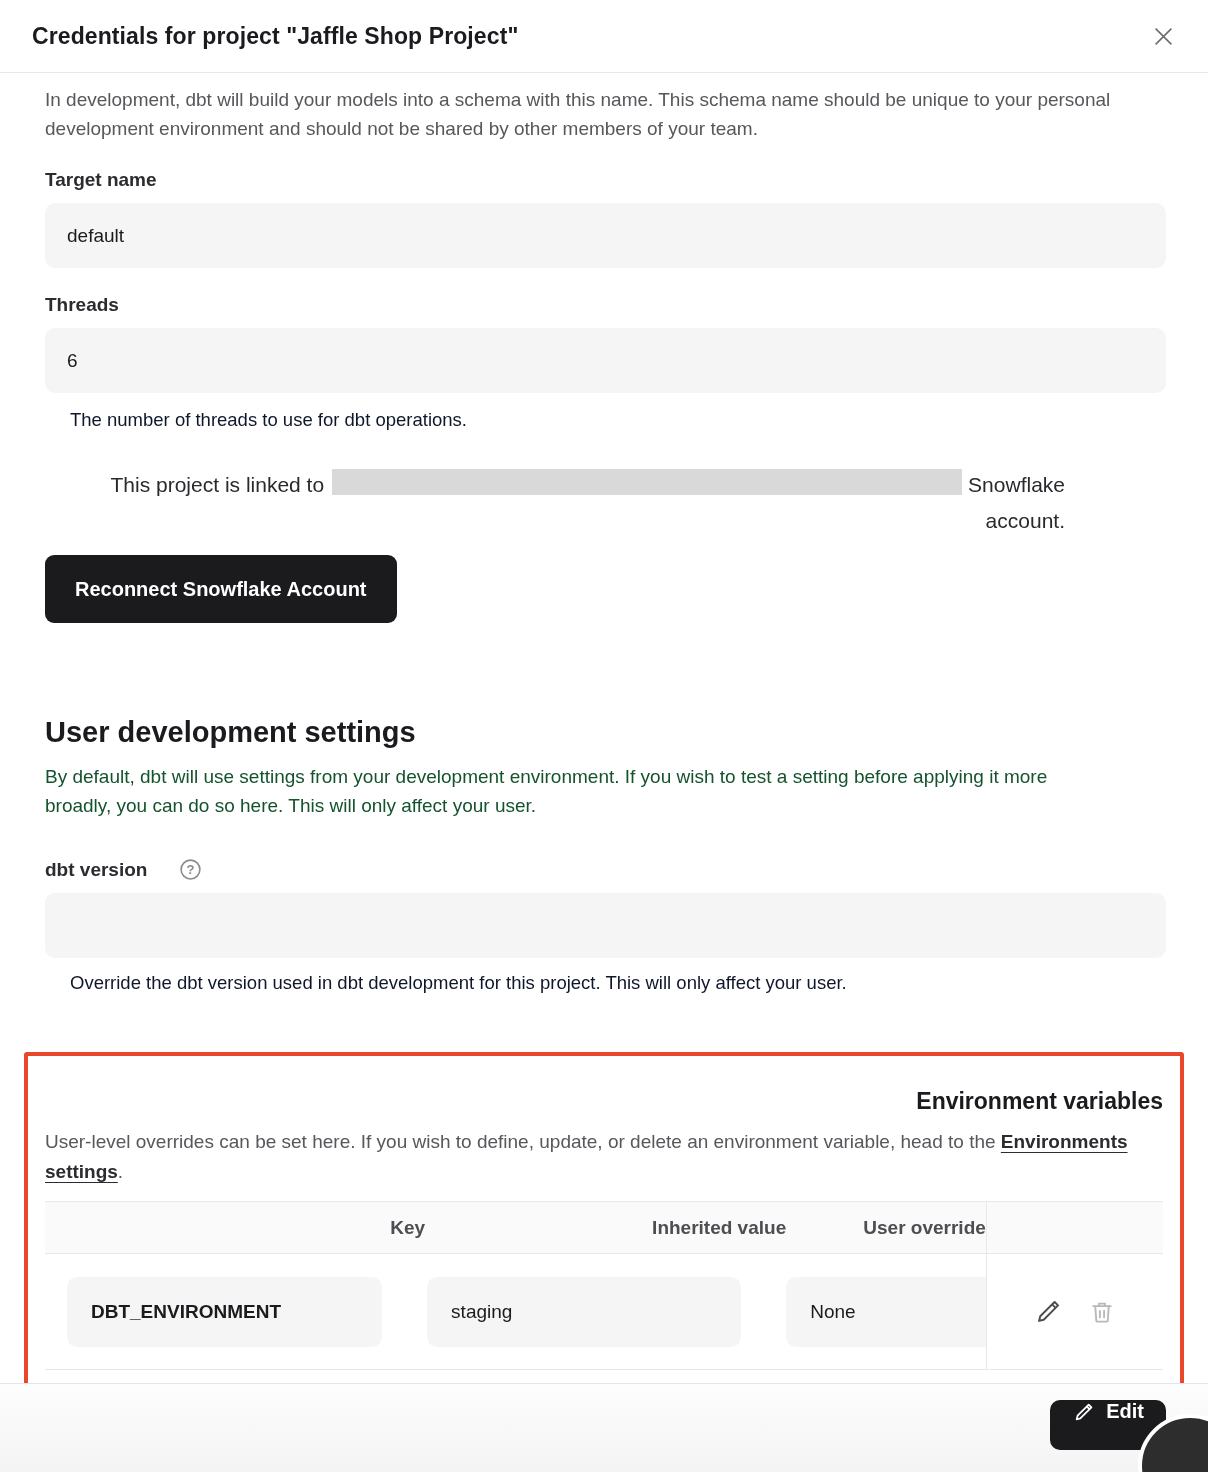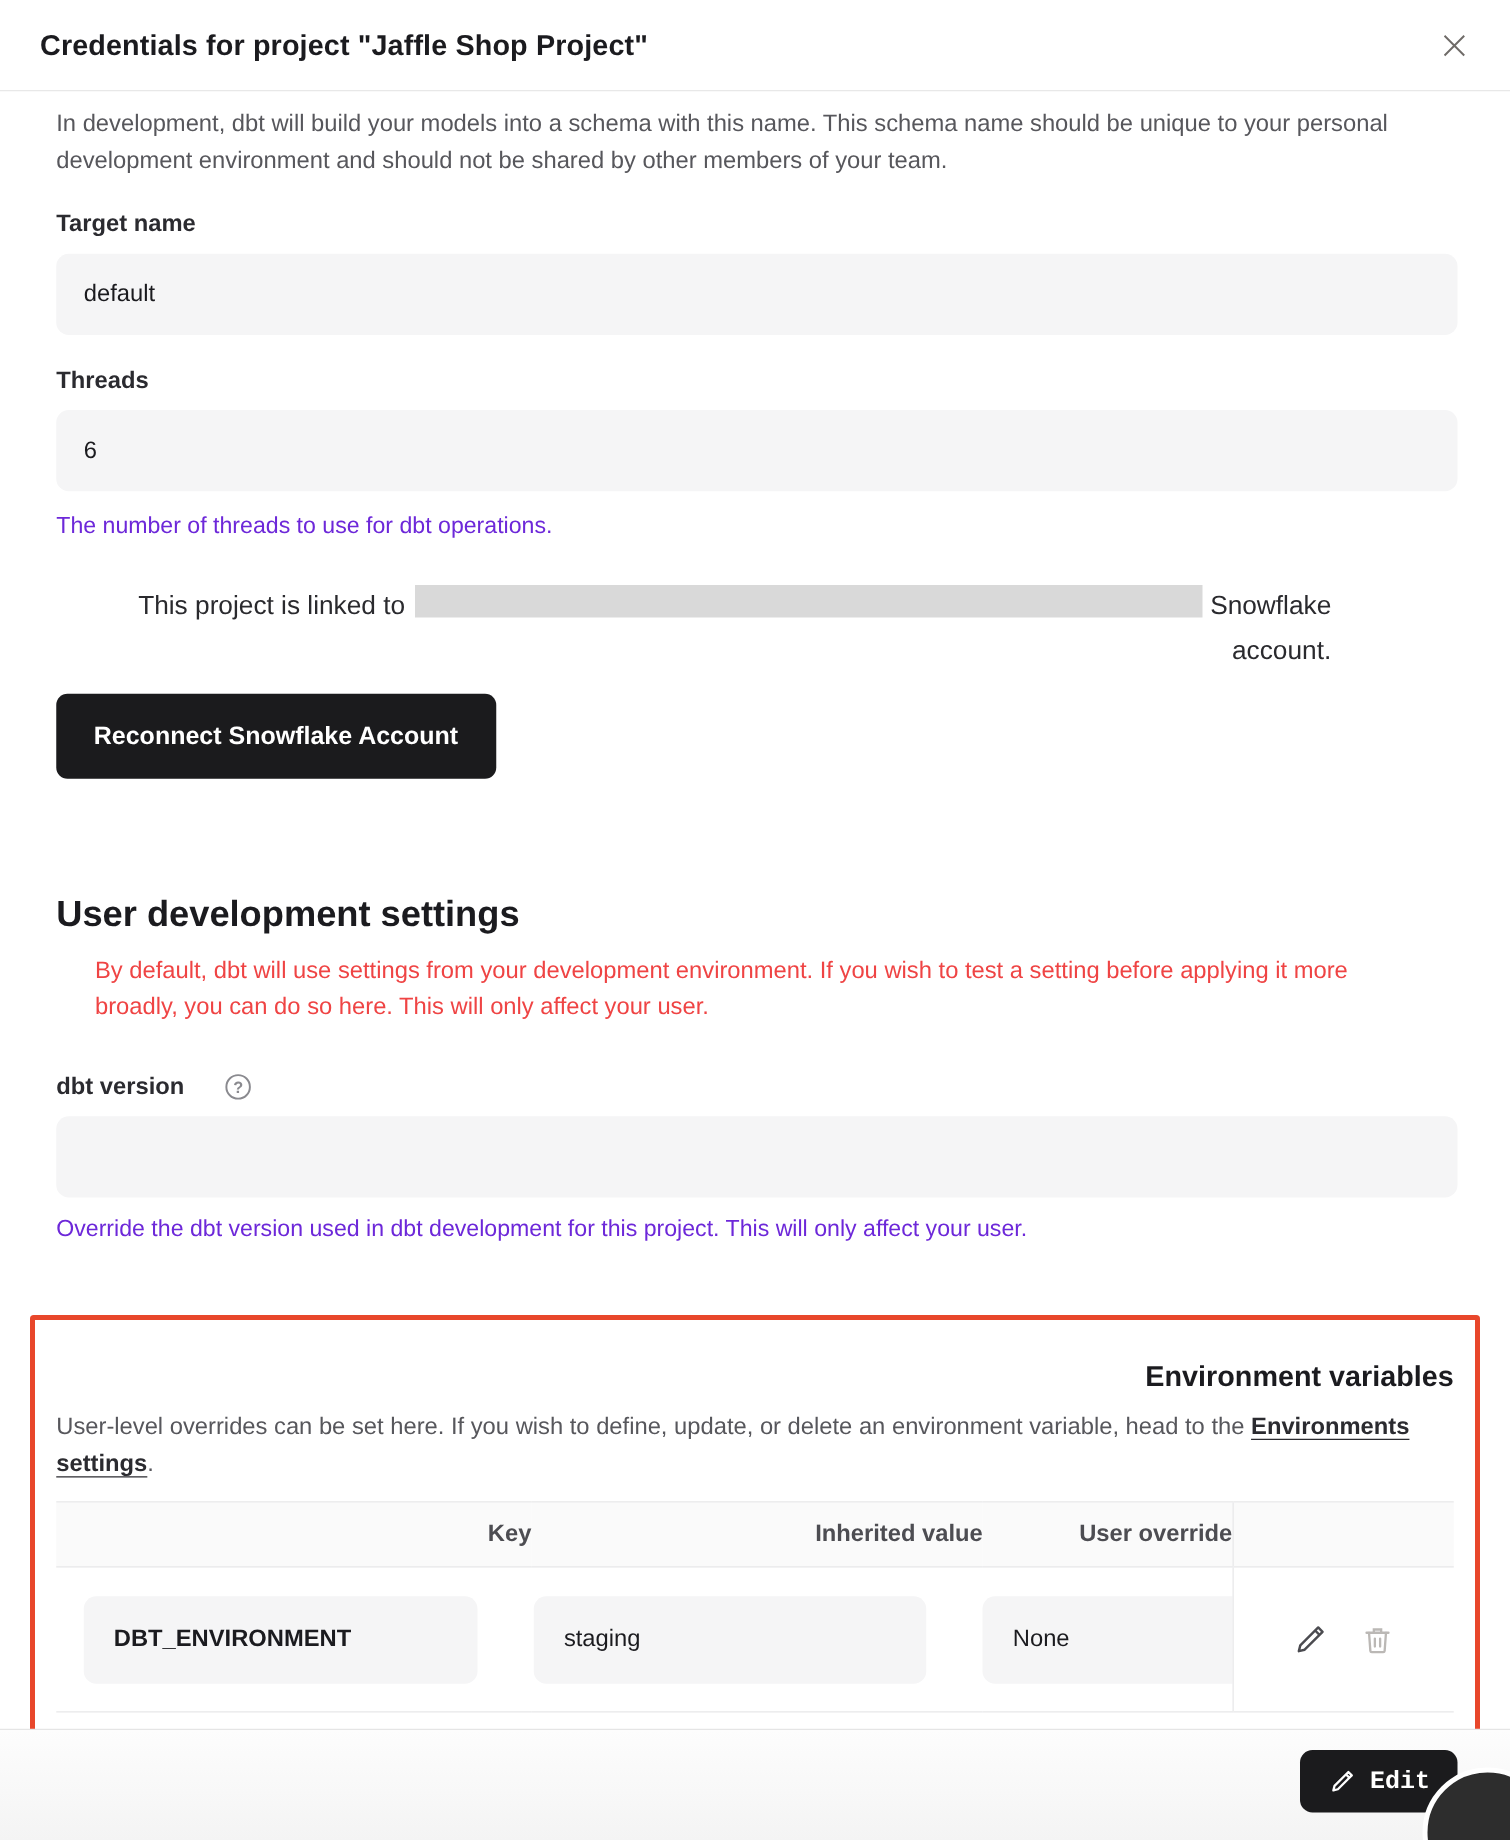--- a/index.html
+++ b/index.html
@@ -43,21 +43,21 @@
     margin-top: 12px;
     background: #f5f5f6;
     border: none; border-radius: 10px;
     padding: 0 22px;
     font-family: Liberation Sans, sans-serif;
     font-size: 19px; color: #1b1b1f;
     outline: none;
   }
   .helper {
     margin-top: 16px;
-    font-size: 18.5px; color: #6d28d9;
+    font-size: 18.5px; color: #0f172a; margin-left: 25px;
   }
   .linked-line {
     margin-top: 36px;
     max-width: 1020px;
     font-size: 21px; line-height: 36px; color: #2a2a2e; text-align: right;
   }
   .redacted {
     display: inline-block;
     width: 630px; height: 26px;
     background: #d9d9d9;
@@ -73,23 +73,22 @@
     font-family: "Liberation Sans", sans-serif;
     font-size: 20px; font-weight: 700;
     cursor: pointer;
   }
   .section-heading {
     margin-top: 93px;
     font-size: 29px; font-weight: 700; color: #1b1b1f;
   }
   .section-desc {
     margin-top: 14px;
-    font-size: 19px; line-height: 28.5px; color: #ef4444;
+    font-size: 19px; line-height: 28.5px; color: #14532d;
     max-width: 1070px;
-    margin-left: 31px;
   }
   .help-icon { display: inline-flex; margin-left: 4px; }
   
   .annotation-box {
     margin: 58px -18px 0 -21px;
     border: 4px solid #e8472b;
     border-radius: 3px;
     padding: 32px 17px 14px 17px;
   }
   .env-heading { font-size: 23px; font-weight: 600; color: #1b1b1f; text-align: right; }
@@ -147,24 +146,24 @@
   
   .modal-footer {
     position: absolute; left: 0; right: 0; bottom: 0;
     height: 89px;
     background: linear-gradient(#fdfdfd, #f4f4f4);
     border-top: 1px solid #e5e5e5;
   }
   .edit-btn {
     position: absolute; right: 42px; top: 16px;
     height: 50px; padding: 0 22px;
-    display: inline-flex; align-items: center; gap: 10px;
+    display: inline-flex; gap: 10px;
     background: #1b1b1d; color: #ffffff;
     border: none; border-radius: 10px;
-    font-family: Liberation Mono, monospace;
+    font-family: Liberation Sans, sans-serif;
     font-size: 20px; font-weight: 700;
     cursor: pointer;
     margin-left: 26px;
   }
   .fab-partial {
     position: absolute;
     right: -34px; bottom: -46px;
     width: 104px; height: 104px;
     border-radius: 50%;
     background: #2d2d2d;

